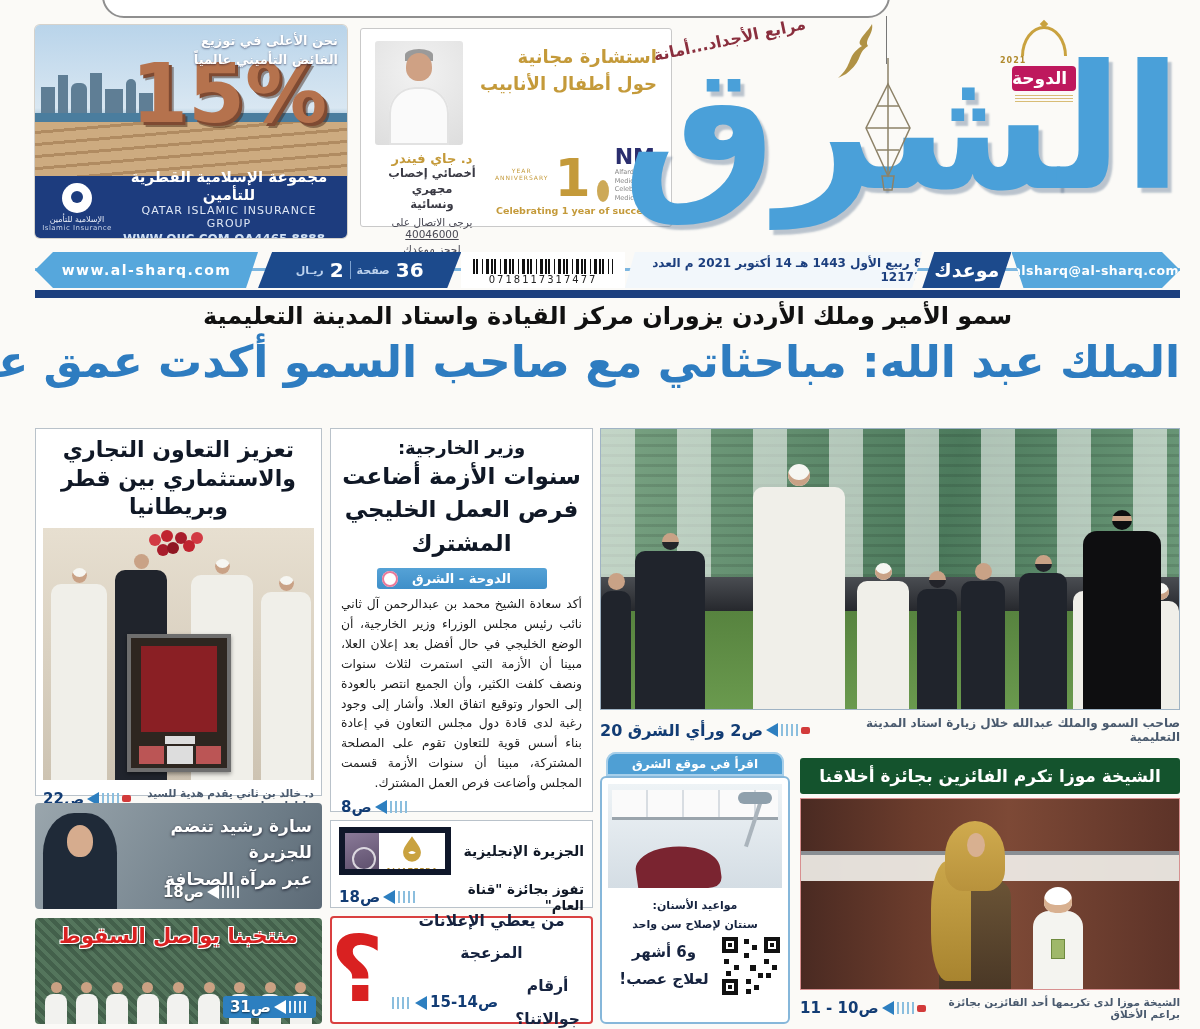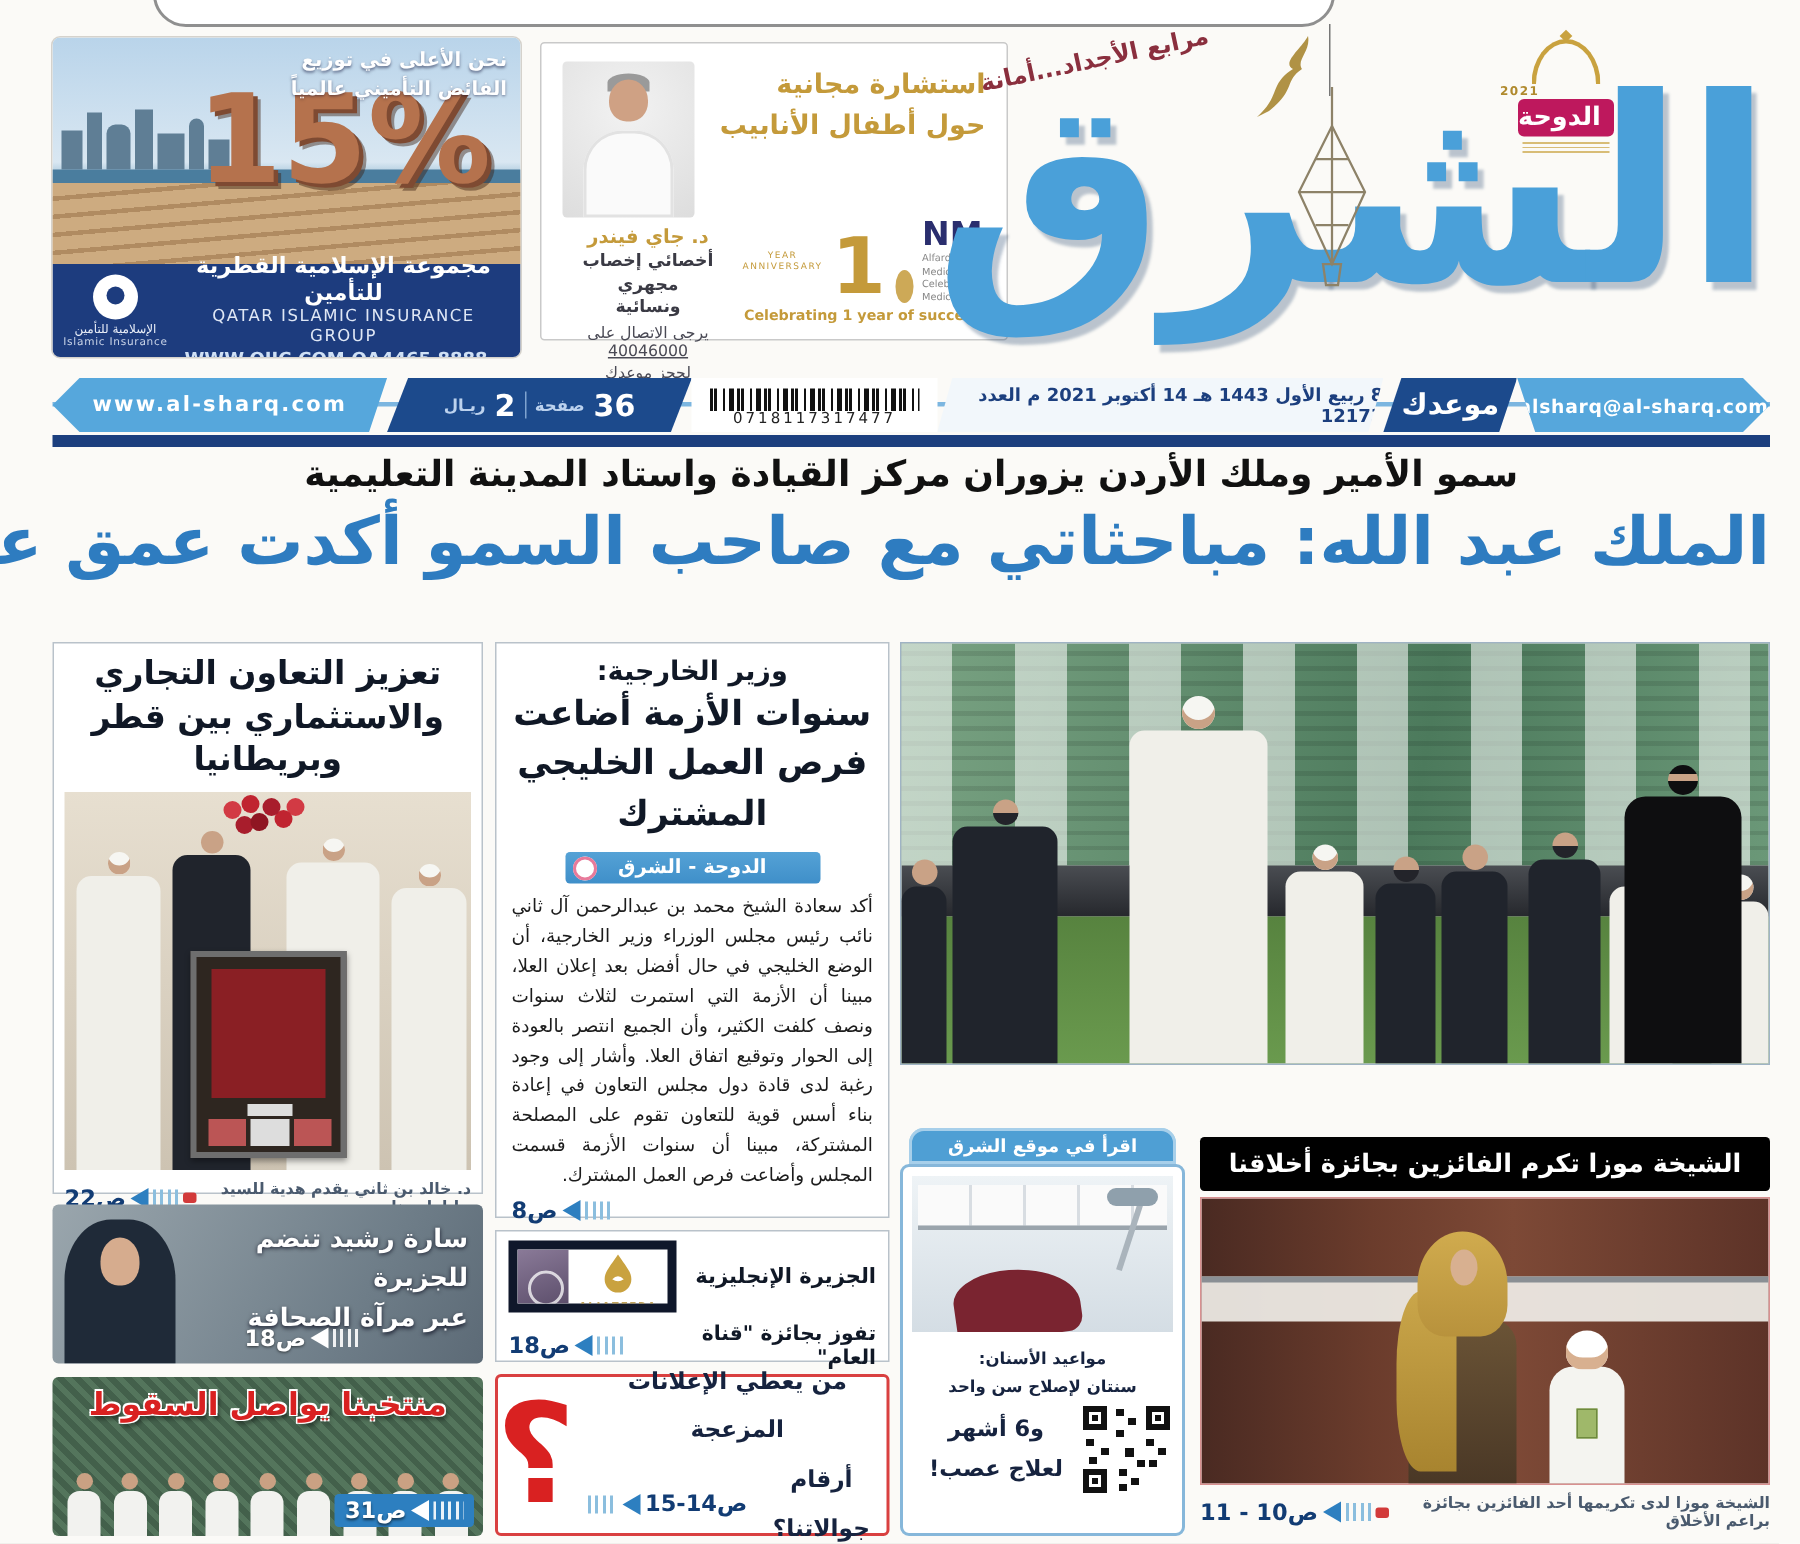--- a/index.html
+++ b/index.html
@@ -178,21 +178,21 @@
   .dent-cab { position:absolute; top:6px; left:4px; right:4px; height:30px; background:repeating-linear-gradient(90deg,#fafafa 0 34px,#d8dde2 34px 36px); border-bottom:3px solid #9aa4ac; }
   .dent-chair { position:absolute; left:28px; bottom:-4px; width:84px; height:46px; background:#7a2430; border-radius:40% 60% 10px 10px; transform:rotate(-8deg); }
   .dent-arm { position:absolute; right:26px; top:12px; width:4px; height:52px; background:#aab4bc; transform:rotate(18deg); }
   .dent-lamp { position:absolute; right:10px; top:8px; width:34px; height:12px; background:#8fa0ac; border-radius:6px; }
   .web-text { margin-top:8px; text-align:center; direction:rtl; font-size:11px; font-weight:bold; color:#16233f; line-height:1.75; }
   .web-lines2 { display:flex; direction:rtl; align-items:center; }
   .web-lines2 .txt { flex:1; text-align:center; font-size:15px; font-weight:bold; color:#16233f; line-height:1.75; direction:rtl; }
   .qr { width:62px; height:62px; flex:0 0 auto; }
 
   
-  .moza-banner { position:absolute; left:800px; top:758px; width:380px; height:36px; background:#000000; border-radius:3px; color:#fff; font-size:17px; font-weight:bold; text-align:center; line-height:36px; direction:rtl; }
+  .moza-banner { position:absolute; left:800px; top:758px; width:380px; height:36px; background:#14532d; border-radius:3px; color:#fff; font-size:17px; font-weight:bold; text-align:center; line-height:36px; direction:rtl; }
   .moza-photo { position:absolute; left:800px; top:798px; width:380px; height:192px; border:1px solid #d89090; overflow:hidden; background:linear-gradient(90deg,#4a2a22,#6b3c2c 30%,#7d4936 55%,#5d3328); }
   .moza-band { position:absolute; top:52px; left:0; right:0; height:30px; background:rgba(240,238,232,.92); border-top:4px solid #8a8f94; }
   .moza-fig { position:absolute; left:128px; bottom:0; width:92px; height:168px; }
   .moza-scarf { position:absolute; top:0; left:16px; width:60px; height:70px; background:linear-gradient(#d0ab4e,#b8923c); border-radius:50% 50% 30% 30%; }
   .moza-face { position:absolute; top:12px; left:38px; width:18px; height:24px; background:#d8b090; border-radius:50%; }
   .moza-dress { position:absolute; top:58px; left:10px; width:72px; height:110px; background:linear-gradient(#6b5436,#4a3826); border-radius:18px 18px 0 0; }
   .moza-drape { position:absolute; top:40px; left:2px; width:40px; height:120px; background:linear-gradient(#caa64a,#a8842f); border-radius:40% 20% 0 40%; }
   .boy-fig { position:absolute; left:228px; bottom:0; width:58px; height:102px; }
   .boy-ghutra { position:absolute; top:0; left:15px; width:28px; height:26px; background:#fff; border-radius:50% 50% 40% 40%; box-shadow:inset 0 -8px 0 #d8b090; }
   .boy-body { position:absolute; top:24px; left:4px; width:50px; height:78px; background:#f4f4f0; border-radius:16px 16px 0 0; }
@@ -518,20 +518,31 @@
         <div class="bd" style="width:42px;height:118px"></div>
       </div>
     <div class="fg" style="right:18px;z-index:3">
         <div class="hd" style="background:linear-gradient(#0e0e10 30%,#c9a286 30% 55%,#0e0e10 55%);width:20px;height:20px"></div>
         <div class="bd" style="width:78px;height:178px;background:#0e0e10;border-radius:14px 14px 0 0"></div>
       </div>
     <div class="fg thobe" style="right:0">
         <div class="hd"></div>
         <div class="bd" style="width:38px;height:108px"></div>
       </div>
+  </div>
+  <div class="main-caprow">
+    <span class="pmark">
+      <span class="pm-label">ص2 ورأي الشرق 20</span>
+      <span class="pm-arrow"></span>
+      <span class="pm-stripes"></span>
+    </span>
+    <span class="cap">
+      <span>صاحب السمو والملك عبدالله خلال زيارة استاد المدينة التعليمية</span>
+      <span class="cam-icon"></span>
+    </span>
   </div>
 
   <div class="web-tab">اقرأ في موقع الشرق</div>
   <div class="web-card">
     <div class="dent-photo">
       <div class="dent-cab"></div>
       <div class="dent-arm"></div>
       <div class="dent-lamp"></div>
       <div class="dent-chair"></div>
     </div>

